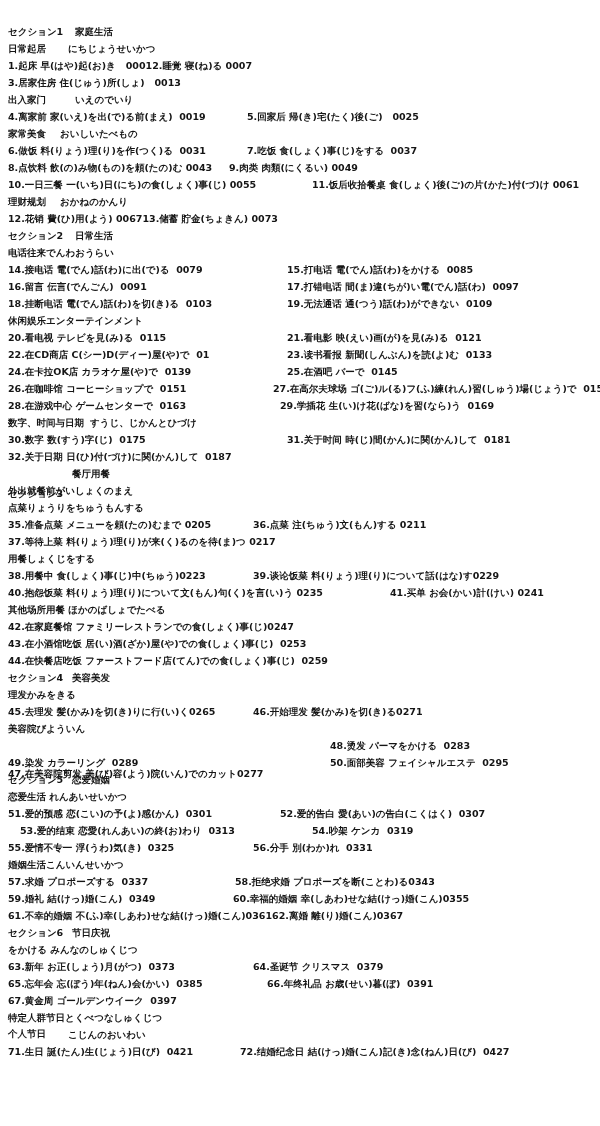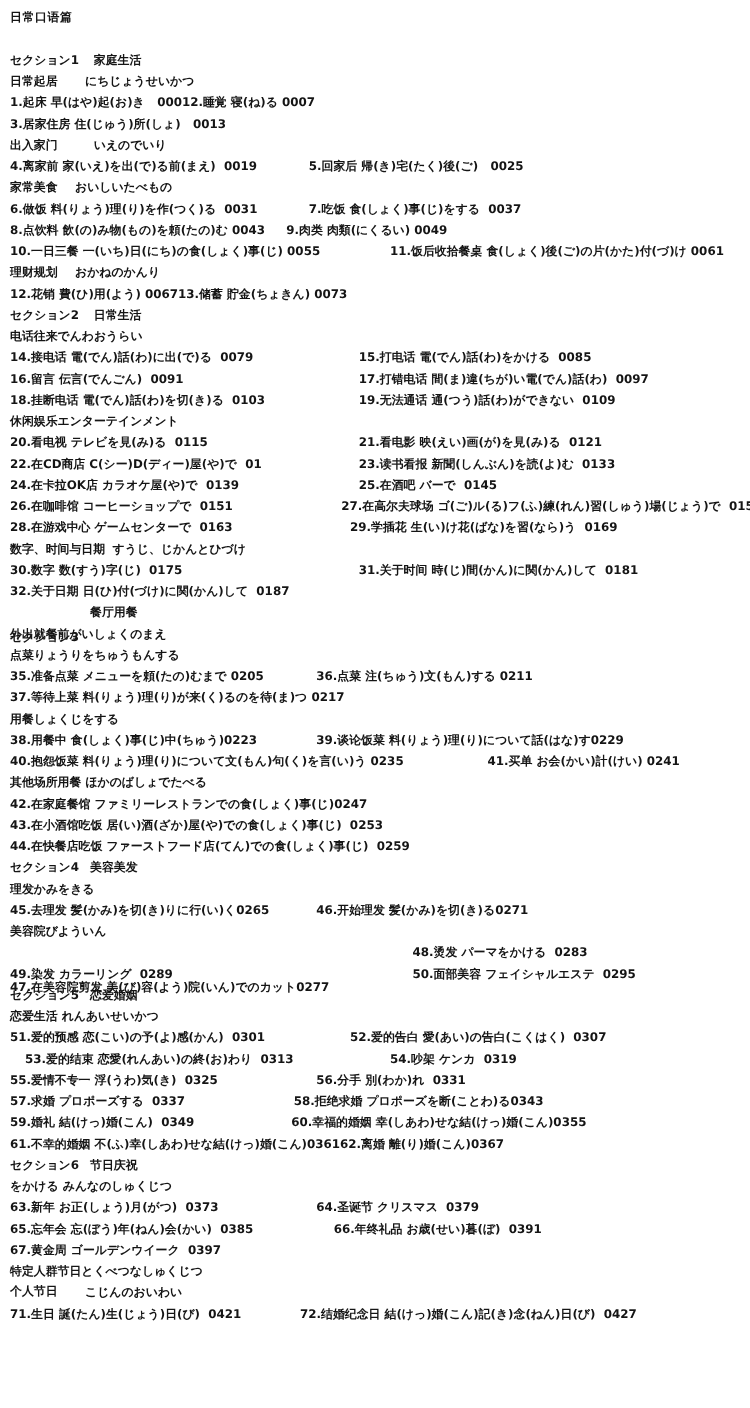--- a/index.html
+++ b/index.html
@@ -29,21 +29,20 @@
     vertical-align: top;
     white-space: pre;
   }
   .line.title .seg { letter-spacing: 0.5px; }
 </style>
 </head>
 <body>
 
 <div class="doc">
   <div>
-      <div class="line title"><span class="seg">日常口语篇</span></div>
       <div class="line blank"></div>
       <div class="line section"><span class="seg" style="min-width: 67px;">セクション1</span><span class="seg">家庭生活</span></div>
       <div class="line header"><span class="seg" style="min-width: 60px;">日常起居</span><span class="seg">にちじょうせいかつ</span></div>
       <div class="line entry"><span class="seg" style="min-width: 127px;">1.起床 早(はや)起(お)き   0001</span><span class="seg">2.睡覚 寝(ね)る 0007</span></div>
       <div class="line entry"><span class="seg">3.居家住房 住(じゅう)所(しょ)   0013</span></div>
       <div class="line header"><span class="seg" style="min-width: 67px;">出入家门</span><span class="seg">いえのでいり</span></div>
       <div class="line entry"><span class="seg" style="min-width: 239px;">4.离家前 家(いえ)を出(で)る前(まえ)  0019</span><span class="seg">5.回家后 帰(き)宅(たく)後(ご)   0025</span></div>
       <div class="line header"><span class="seg" style="min-width: 52px;">家常美食</span><span class="seg">おいしいたべもの</span></div>
       <div class="line entry"><span class="seg" style="min-width: 239px;">6.做饭 料(りょう)理(り)を作(つく)る  0031</span><span class="seg">7.吃饭 食(しょく)事(じ)をする  0037</span></div>
       <div class="line entry"><span class="seg" style="min-width: 221px;">8.点饮料 飲(の)み物(もの)を頼(たの)む 0043</span><span class="seg">9.肉类 肉類(にくるい) 0049</span></div>
@@ -80,20 +79,21 @@
       <div class="line header"><span class="seg">理发かみをきる</span></div>
       <div class="line entry"><span class="seg" style="min-width: 245px;">45.去理发 髪(かみ)を切(き)りに行(い)く0265</span><span class="seg">46.开始理发 髪(かみ)を切(き)る0271</span></div>
       <div class="line header"><span class="seg">美容院びよういん</span></div>
       <div class="line entry"><span class="seg" style="min-width: 322px; margin-top: 28px;">47.在美容院剪发 美(び)容(よう)院(いん)でのカット0277</span><span class="seg">48.烫发 パーマをかける  0283</span></div>
       <div class="line entry"><span class="seg" style="min-width: 322px;">49.染发 カラーリング  0289</span><span class="seg">50.面部美容 フェイシャルエステ  0295</span></div>
       <div class="line section"><span class="seg" style="min-width: 64px;">セクション5</span><span class="seg">恋爱婚姻</span></div>
       <div class="line header"><span class="seg">恋爱生活 れんあいせいかつ</span></div>
       <div class="line entry"><span class="seg" style="min-width: 272px;">51.爱的预感 恋(こい)の予(よ)感(かん)  0301</span><span class="seg">52.爱的告白 愛(あい)の告白(こくはく)  0307</span></div>
       <div class="line entry"><span class="seg" style="min-width: 292px; margin-left: 12px;">53.爱的结束 恋愛(れんあい)の終(お)わり  0313</span><span class="seg">54.吵架 ケンカ  0319</span></div>
       <div class="line entry"><span class="seg" style="min-width: 245px;">55.爱情不专一 浮(うわ)気(き)  0325</span><span class="seg">56.分手 別(わか)れ  0331</span></div>
+      <div class="line header"><span class="seg">婚姻生活こんいんせいかつ</span></div>
       <div class="line entry"><span class="seg" style="min-width: 227px;">57.求婚 プロポーズする  0337</span><span class="seg">58.拒绝求婚 プロポーズを断(ことわ)る0343</span></div>
       <div class="line entry"><span class="seg" style="min-width: 225px;">59.婚礼 結(けっ)婚(こん)  0349</span><span class="seg">60.幸福的婚姻 幸(しあわ)せな結(けっ)婚(こん)0355</span></div>
       <div class="line entry"><span class="seg" style="min-width: 249px;">61.不幸的婚姻 不(ふ)幸(しあわ)せな結(けっ)婚(こん)0361</span><span class="seg">62.离婚 離(り)婚(こん)0367</span></div>
       <div class="line section"><span class="seg" style="min-width: 64px;">セクション6</span><span class="seg">节日庆祝</span></div>
       <div class="line header"><span class="seg">をかける みんなのしゅくじつ</span></div>
       <div class="line entry"><span class="seg" style="min-width: 245px;">63.新年 お正(しょう)月(がつ)  0373</span><span class="seg">64.圣诞节 クリスマス  0379</span></div>
       <div class="line entry"><span class="seg" style="min-width: 259px;">65.忘年会 忘(ぼう)年(ねん)会(かい)  0385</span><span class="seg">66.年终礼品 お歳(せい)暮(ぼ)  0391</span></div>
       <div class="line entry"><span class="seg">67.黄金周 ゴールデンウイーク  0397</span></div>
       <div class="line header"><span class="seg">特定人群节日とくべつなしゅくじつ</span></div>
       <div class="line header"><span class="seg" style="min-width: 60px; font-family: Liberation Serif, serif;">个人节日</span><span class="seg">こじんのおいわい</span></div>

